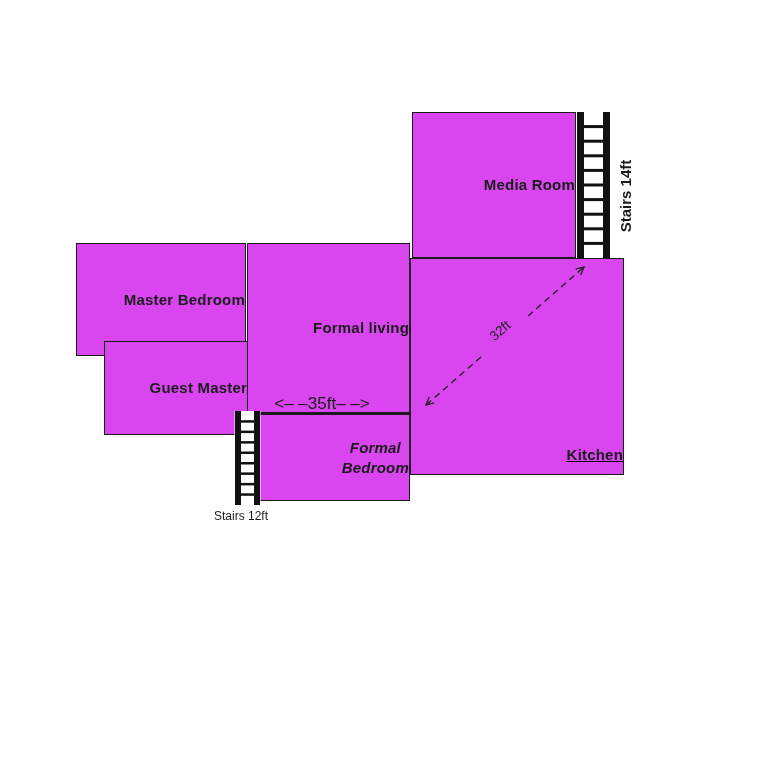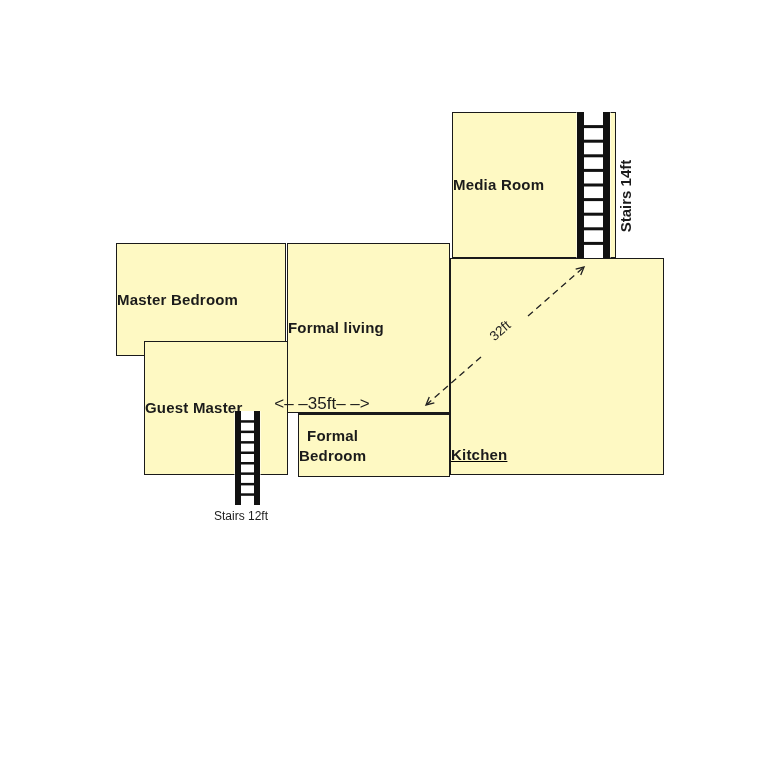--- a/index.html
+++ b/index.html
@@ -13,26 +13,25 @@
     position: relative;
     width: 768px;
     height: 770px;
     background: #ffffff;
     overflow: hidden;
   }
   .room {
     position: absolute;
     box-sizing: border-box;
     border: 1.6px solid #1a1a1a;
-    background: #fef9c3;
+    background: #d946ef;
     display: flex;
     align-items: center;
-    justify-content: flex-start;
+    justify-content: flex-end;
     text-align: center;
-    margin-left: 40px;
   }
   .room .lbl {
     font-size: 15px;
     font-weight: 700;
     color: #1b1b1b;
     letter-spacing: 0.2px;
     line-height: 1.3;
   }
   .room.kitchen {
     align-items: flex-end;
@@ -91,25 +90,25 @@
   </div>
 
   <div class="room" style="left:76px; top:243px; width:170px; height:113px;">
     <span class="lbl">Master Bedroom</span>
   </div>
 
   <div class="room" style="left:247px; top:243px; width:163px; height:170px;">
     <span class="lbl">Formal living</span>
   </div>
 
-  <div class="room" style="left:104px; top:341px; width:144px; height:134px;">
+  <div class="room" style="left:104px; top:341px; width:144px; height:94px;">
     <span class="lbl">Guest Master</span>
   </div>
 
-  <div class="room dining" style="left:258px; top:413px; width:152px; height:64px;">
+  <div class="room dining" style="left:258px; top:413px; width:152px; height:88px;font-style:italic;">
     <span class="lbl">
       <span>Formal</span><br>
       <span>Bedroom</span>
     </span>
   </div>
 
   <svg class="overlay" width="768" height="770" viewBox="0 0 768 770">
     <defs>
       <marker id="arr" viewBox="0 0 10 10" refX="8.5" refY="5" markerWidth="11" markerHeight="11" orient="auto" markerUnits="userSpaceOnUse">
         <path d="M1.5,1.5 L8.5,5 L1.5,8.5" fill="none" stroke="#222222" stroke-width="1.2"></path>

